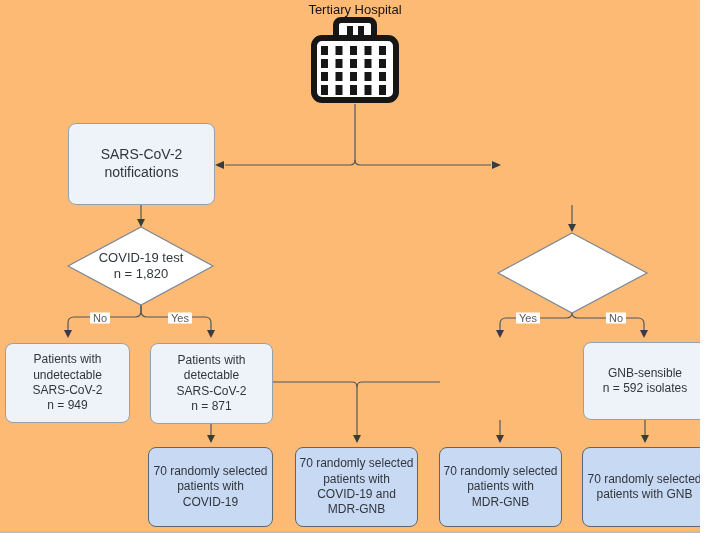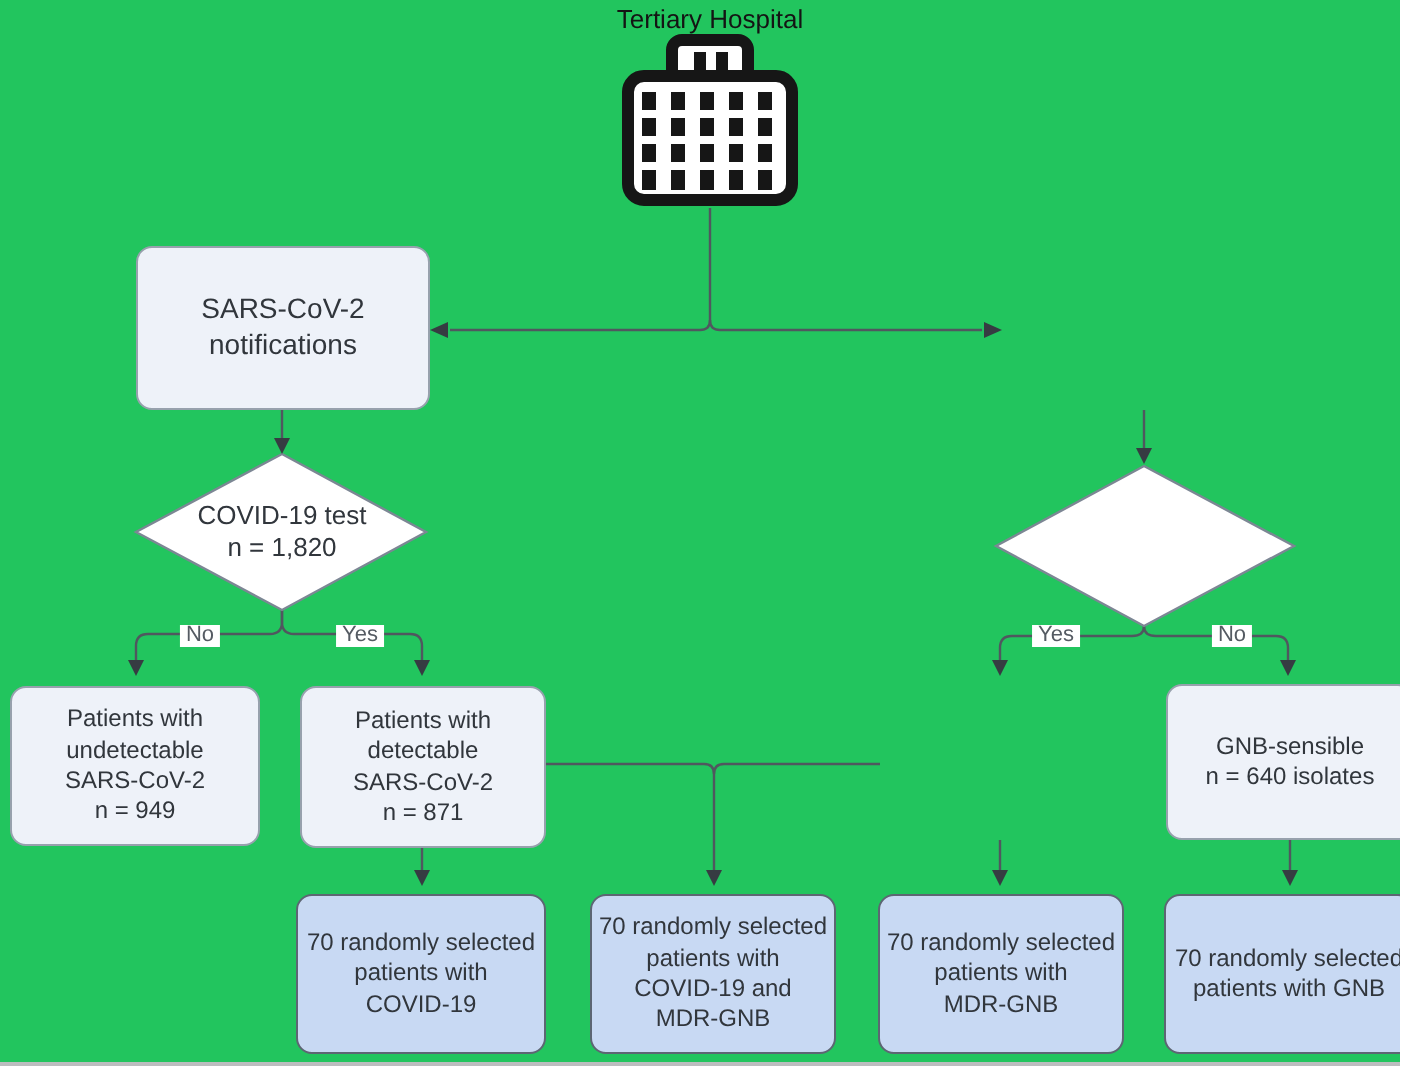--- a/index.html
+++ b/index.html
@@ -1,17 +1,17 @@
 <!DOCTYPE html>
 <html><head>
 <meta charset="utf-8">
 <style>
   html,body{margin:0;padding:0;background:#ffffff;}
   .canvas{
-    position:relative;width:700px;height:533px;background:#22c55e;
+    position:relative;width:700px;height:533px;background:#fdba74;
     font-family:"Liberation Sans",sans-serif;overflow:hidden;
   }
   .bottom-rule{position:absolute;left:0;bottom:0;width:712px;height:2px;background:#bcbdbf;}
   .title{
     position:absolute;left:255px;top:2px;width:200px;text-align:center;
     font-size:13px;color:#141414;z-index:6;
   }
   .icon-wrap{position:absolute;left:307px;top:17px;width:96px;height:88px;z-index:4;}
   .node{
     position:absolute;box-sizing:border-box;display:flex;align-items:center;justify-content:center;
@@ -89,21 +89,21 @@
 
   <div class="node light n-undet">Patients with
 undetectable
 SARS-CoV-2
 n = 949</div>
   <div class="node light n-det">Patients with
 detectable
 SARS-CoV-2
 n = 871</div>
   <div class="node light n-sens">GNB-sensible
-n = 640 isolates</div>
+n = 592 isolates</div>
 
   <div class="node dark n-b1">70 randomly selected
 patients with
 COVID-19</div>
   <div class="node dark n-b2">70 randomly selected
 patients with
 COVID-19 and
 MDR-GNB</div>
   <div class="node dark n-b3">70 randomly selected
 patients with

